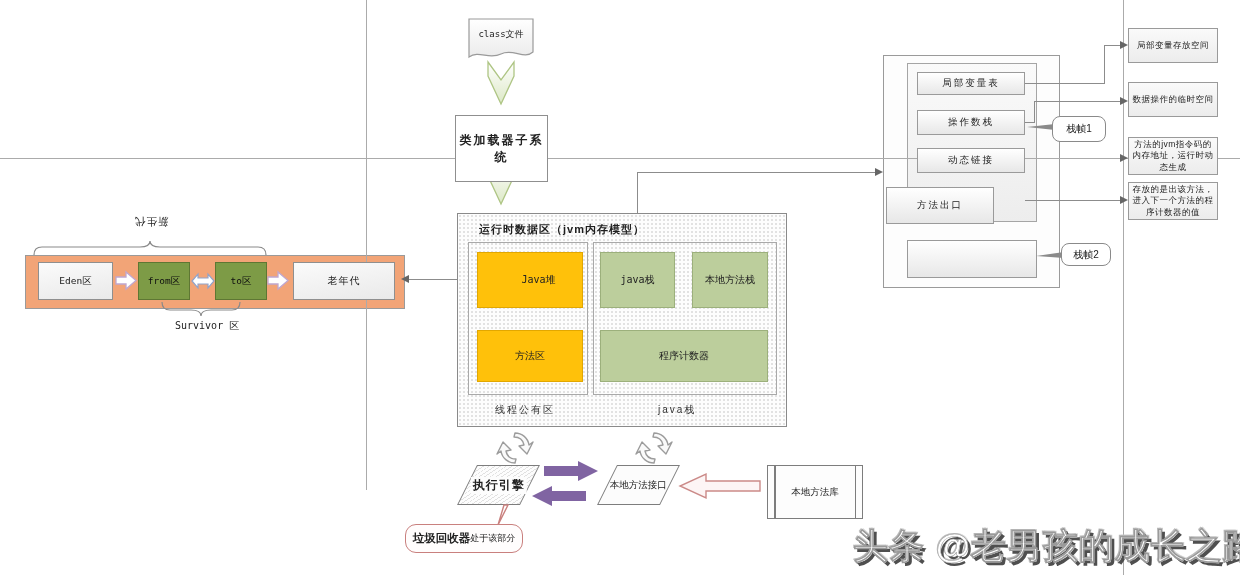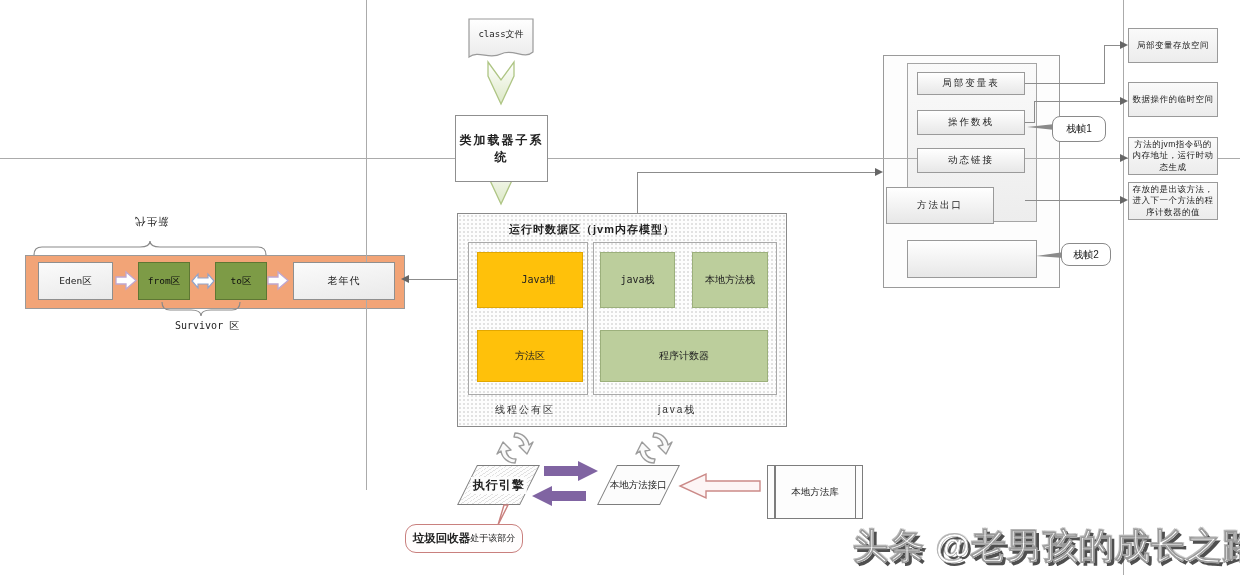--- a/index.html
+++ b/index.html
@@ -17,21 +17,21 @@
          border-bottom:4px solid transparent;border-left:8px solid #666;}
   .tri-l{position:absolute;width:0;height:0;border-top:4px solid transparent;
          border-bottom:4px solid transparent;border-right:8px solid #666;}
   
   .checker{background-color:#fdfdfd;background-image:radial-gradient(#e2e2e2 0.8px,transparent 0.9px);
            background-size:4px 4px;}
   .rt-outer{border:1.5px solid #8a8a8a;}
   .rt-inner{border:1px solid #a9a9a9;}
   .orange{background:#FFC10A;border:1px solid #e2a700;font-size:10px;}
   .sage{background:#BCCE9C;border:1px solid #9cb07c;font-size:10px;}
-  .rt-title{position:absolute;font-weight:bold;font-size:11px;color:#1f1f1f;letter-spacing:1px;margin-left:30px;}
+  .rt-title{position:absolute;font-weight:bold;font-size:11px;color:#1f1f1f;letter-spacing:1px;}
   .zone-label{position:absolute;font-size:10px;color:#333;letter-spacing:2px;}
   
   .band{position:absolute;background:#F2A477;border:1px solid #9a9a9a;}
   .gray-box{background:linear-gradient(170deg,#fbfbfb,#e9e9e9);border:1px solid #8f8f8f;font-size:9.5px;}
   .olive{background:#7D9B46;border:1px solid #5e7733;font-size:9.5px;color:#101010;}
   .rot180{transform:rotate(180deg);}
   
   .panel{background:#fdfdfd;border:1.5px solid #9a9a9a;}
   .frame-box{background:linear-gradient(#fafafa,#ededed);border:1px solid #a5a5a5;}
   .leaf{background:linear-gradient(#ffffff,#e7e7e7);border:1px solid #9a9a9a;font-size:9.5px;letter-spacing:2px;}

